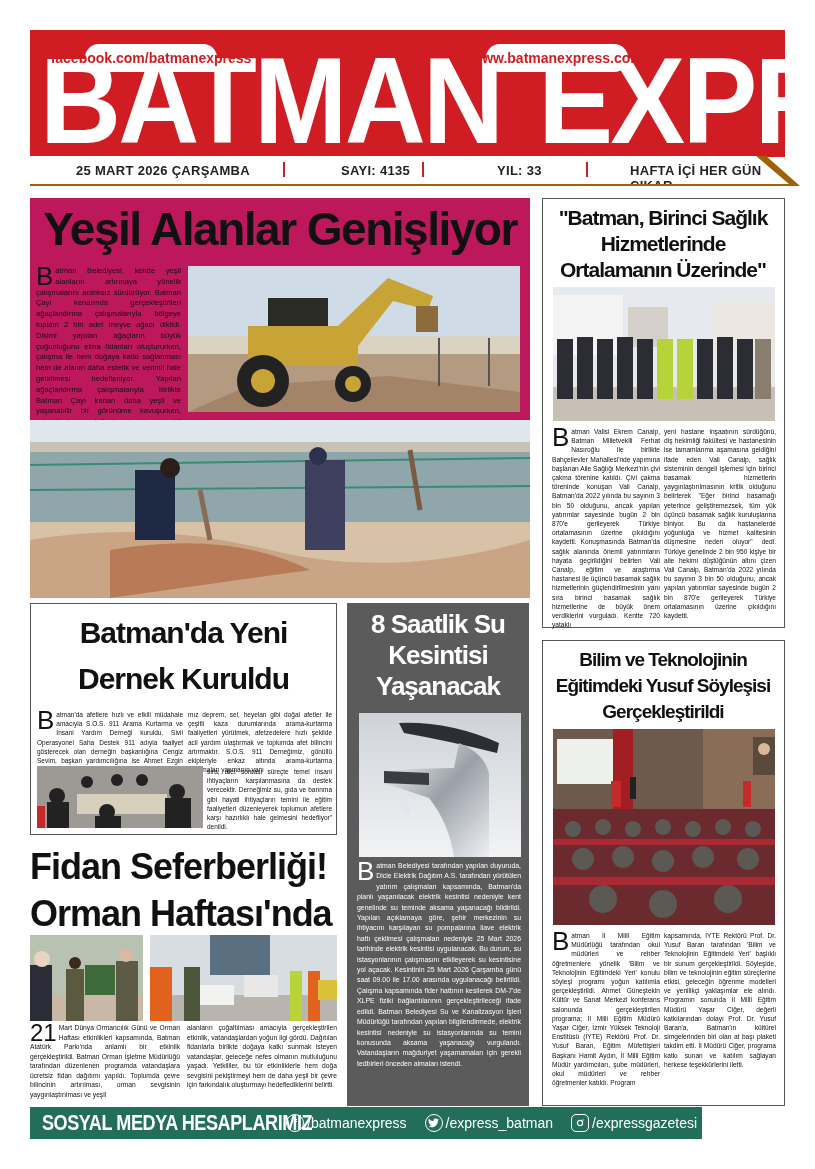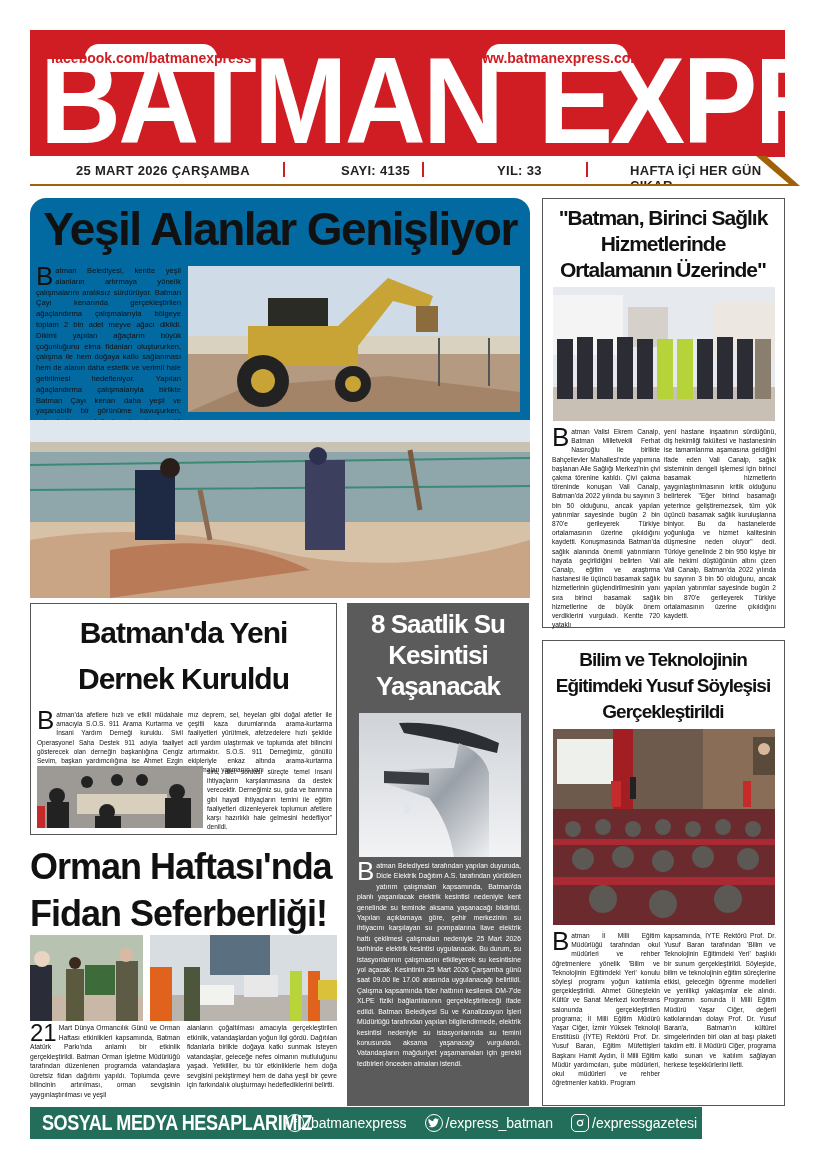--- a/index.html
+++ b/index.html
@@ -27,21 +27,21 @@
   .dl-sep { position: absolute; top: 6px; width: 2px; height: 15px; background: #cf1d23; }
 
   
   .box { position: absolute; border: 1.5px solid #555; background: #fff; }
   .headline { font-family: "Liberation Sans", sans-serif; font-weight: bold; color: #111; text-align: center; letter-spacing: -1px; }
   .body-text { font: 8.4px/11.2px "Liberation Sans", sans-serif; color: #111; text-align: justify; }
   .body-text .drop { float: left; font-size: 26px; line-height: 21px; margin-right: 2px; font-weight: normal; }
   .photo { position: absolute; overflow: hidden; }
 
   
-  .a1 { position: absolute; left: 30px; top: 198px; width: 500px; height: 400px; background: #0369a1; border-radius: 16px; }
+  .a1 { position: absolute; left: 30px; top: 198px; width: 500px; height: 400px; background: #be185d; }
   .a1 .headline { position: absolute; left: 0; top: 2px; width: 500px; font-size: 46px; line-height: 58px; letter-spacing: -1.5px; }
   .a1 .body-text { position: absolute; left: 6px; top: 68px; width: 145px; font-size: 7.6px; line-height: 10.8px; }
   .a1 .ph1 { left: 158px; top: 68px; width: 332px; height: 146px; }
   .a1 .ph2 { left: 0; top: 222px; width: 500px; height: 178px; }
 
   
   .a2 { left: 542px; top: 198px; width: 243px; height: 430px; }
   .a2 .headline { position: absolute; left: 0; top: 6px; width: 240px; font-size: 21px; line-height: 26px; }
   .a2 .ph { left: 10px; top: 88px; width: 222px; height: 134px; }
   .a2 .col1 { position: absolute; left: 9px; top: 228px; width: 108px; font-size: 6.6px; line-height: 9.2px; }
@@ -222,22 +222,22 @@
       <path d="M100 30 Q125 40 130 60 L130 144 L95 144 Q90 110 70 85 L25 70 L25 58 Q60 55 95 55 Z" fill="url(#chrome)"></path>
       <path d="M25 58 L70 60 L70 72 L25 70 Z" fill="#3a3d42"></path>
       <ellipse cx="48" cy="96" rx="3" ry="5" fill="#dfe6ee"></ellipse>
     </svg>
   </div>
   <p class="body-text"><span class="drop">B</span><span>atman Belediyesi tarafından yapılan duyuruda, Dicle Elektrik Dağıtım A.S. tarafından yürütülen yatırım çalışmaları kapsamında, Batman'da planlı yaşanılacak elektrik kesintisi nedeniyle kent genelinde su teminde aksama yaşanacağı bildirildi. Yapılan açıklamaya göre, şehir merkezinin su ihtiyacını karşılayan su pompalarına ilave elektrik hattı çekilmesi çalışmaları nedeniyle 25 Mart 2026 tarihinde elektrik kesintisi uygulanacak. Bu durum, su istasyonlarının çalışmasını etkileyerek su kesintisine yol açacak. Kesintinin 25 Mart 2026 Çarşamba günü saat 09.00 ile 17.00 arasında uygulanacağı belirtildi. Çalışma kapsamında fider hattının kesilerek DM-7'de XLPE fiziki bağlantılarının gerçekleştirileceği ifade edildi. Batman Belediyesi Su ve Kanalizasyon İşleri Müdürlüğü tarafından yapılan bilgilendirmede, elektrik kesintisi nedeniyle su istasyonlarında su temini konusunda aksama yaşanacağı vurgulandı. Vatandaşların mağduriyet yaşamamaları için gerekli tedbirleri önceden almaları istendi.</span></p>
 </article>
 
 <article class="a5">
   <h2 class="headline">
+    <span style="display:block;">Fidan Seferberliği!</span>
     <span style="display:block;">Orman Haftası'nda</span>
-    <span style="display:block;">Fidan Seferberliği!</span>
   </h2>
   <div class="photo ph1">
     <svg width="113" height="86" viewBox="0 0 113 86">
       <rect width="113" height="86" fill="#b7c3b0"></rect>
       <rect y="60" width="113" height="26" fill="#c9b7a8"></rect>
       <rect x="55" y="30" width="30" height="30" fill="#3e6b3a"></rect>
       <rect x="0" y="30" width="22" height="56" fill="#2a2d38"></rect>
       <circle cx="12" cy="24" r="8" fill="#e9d3c1"></circle>
       <rect x="36" y="34" width="18" height="52" fill="#5c5a3e"></rect>
       <circle cx="45" cy="28" r="6" fill="#3a2a1e"></circle>

